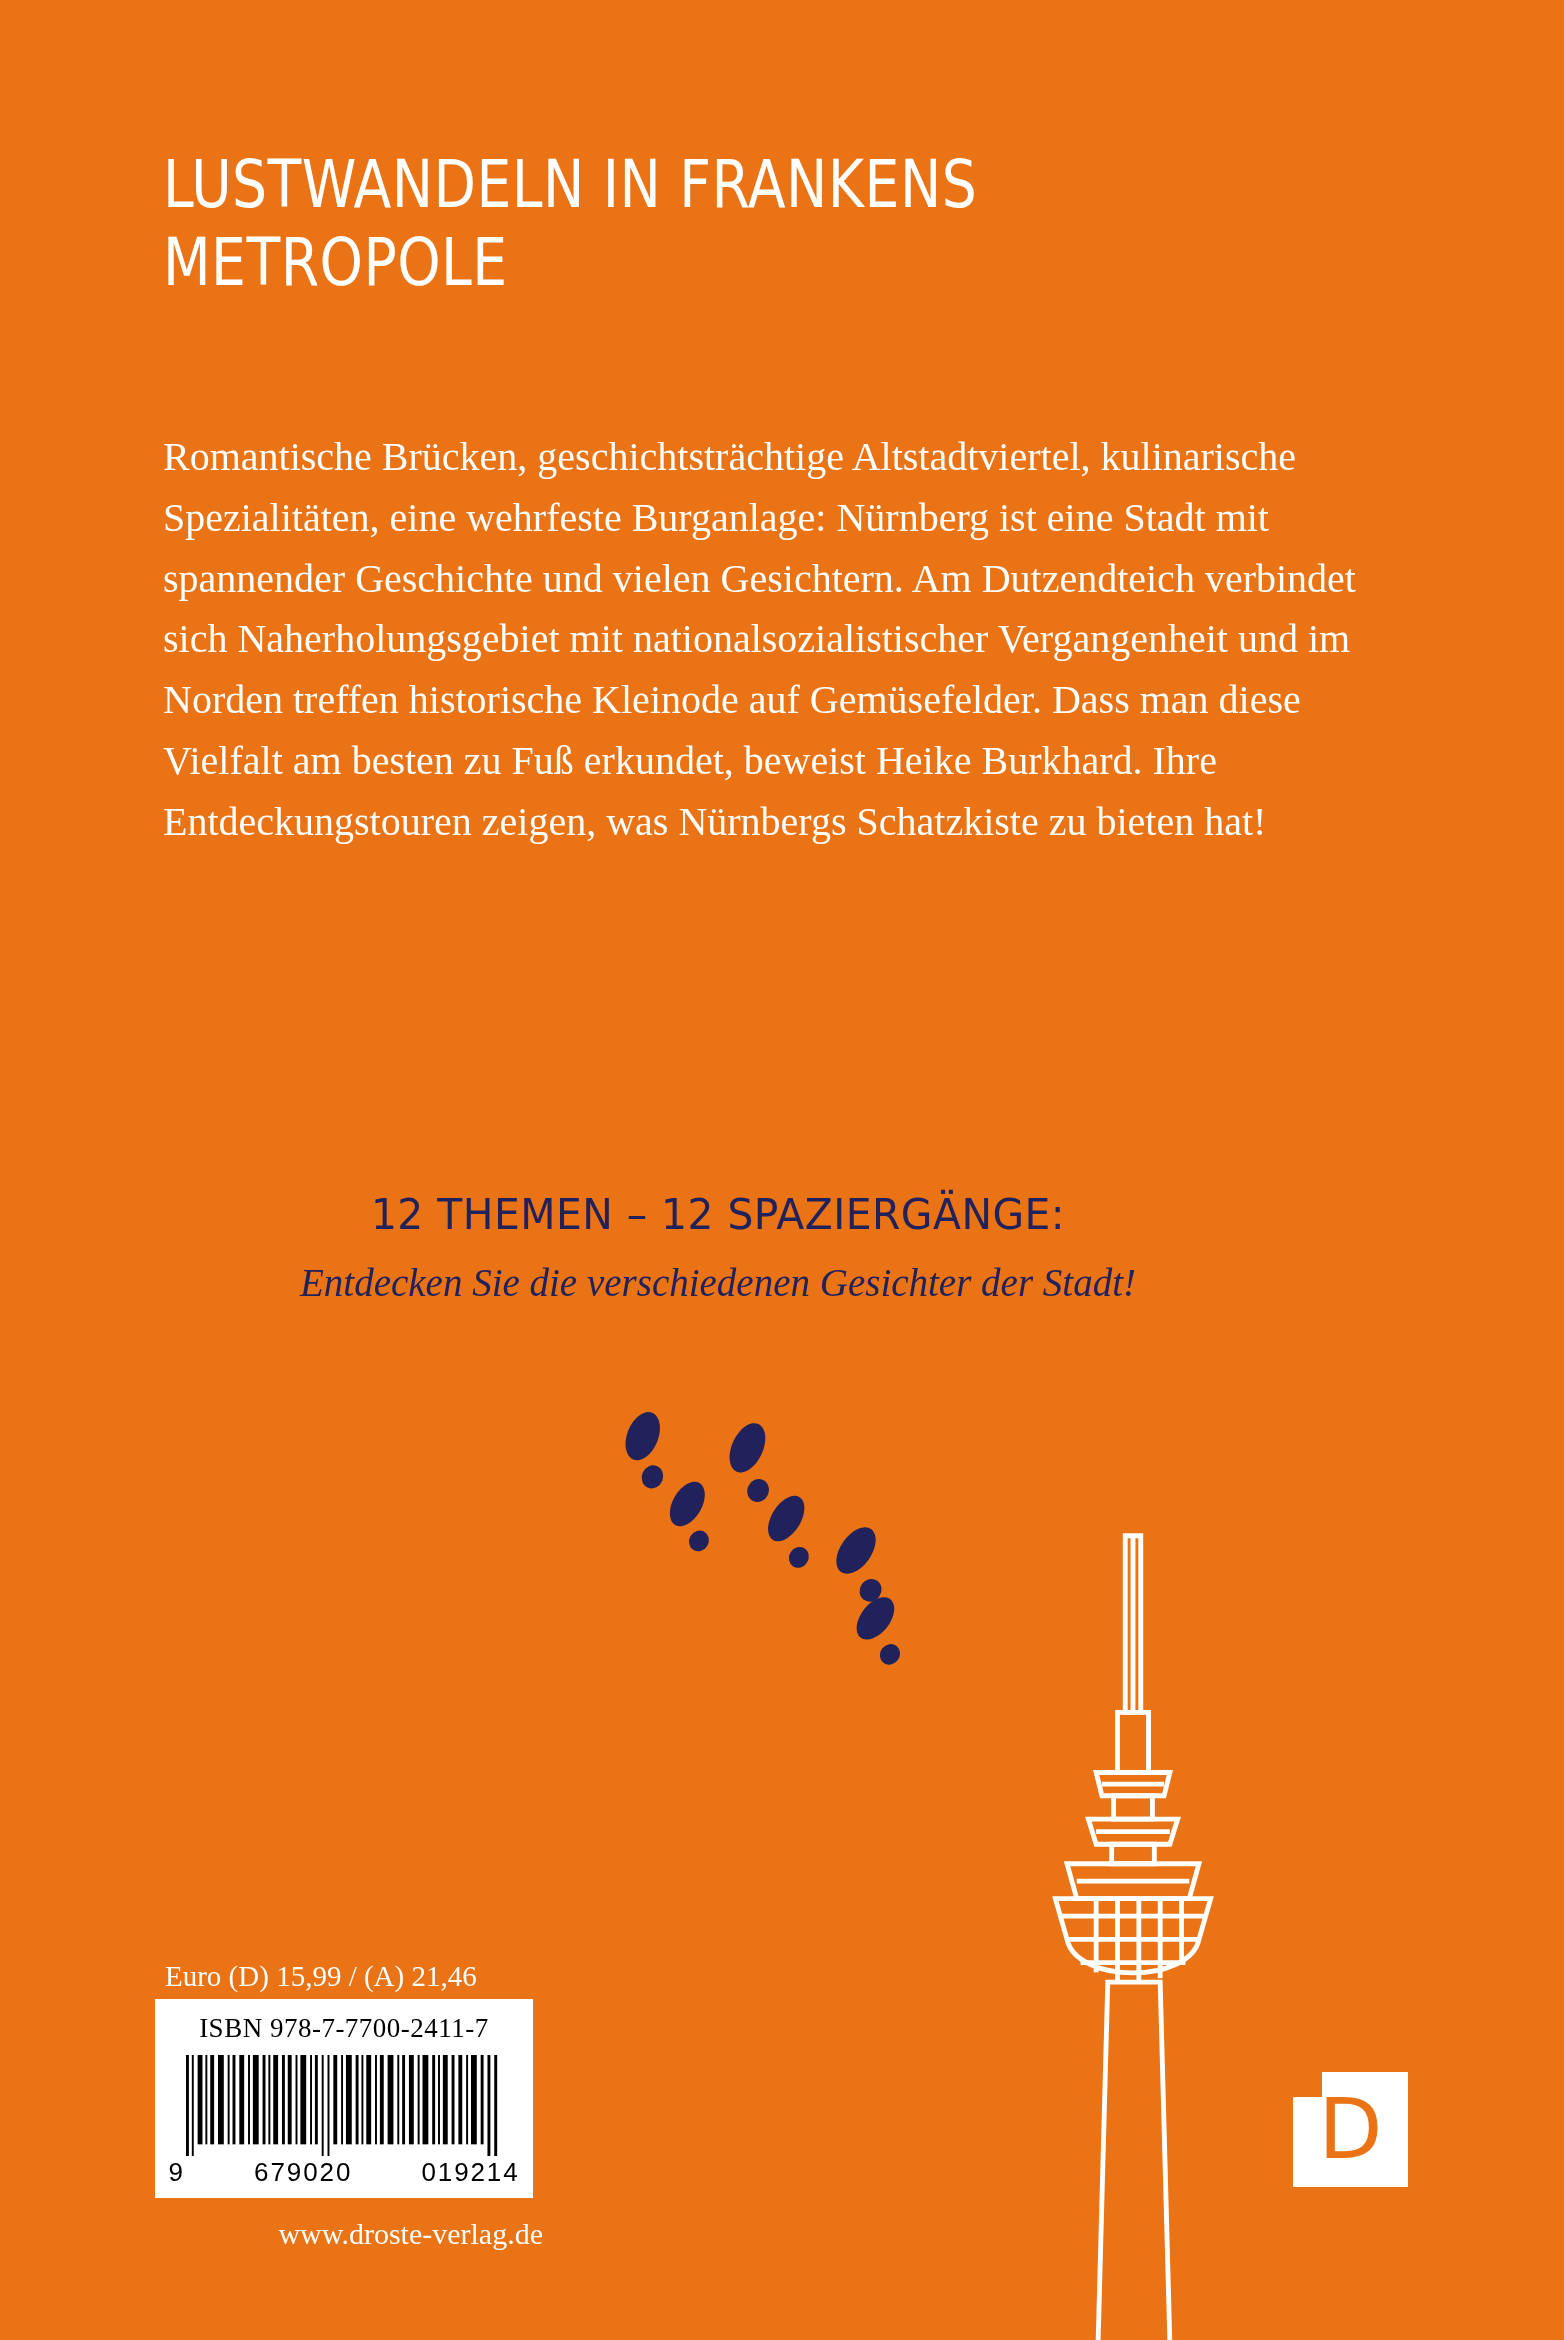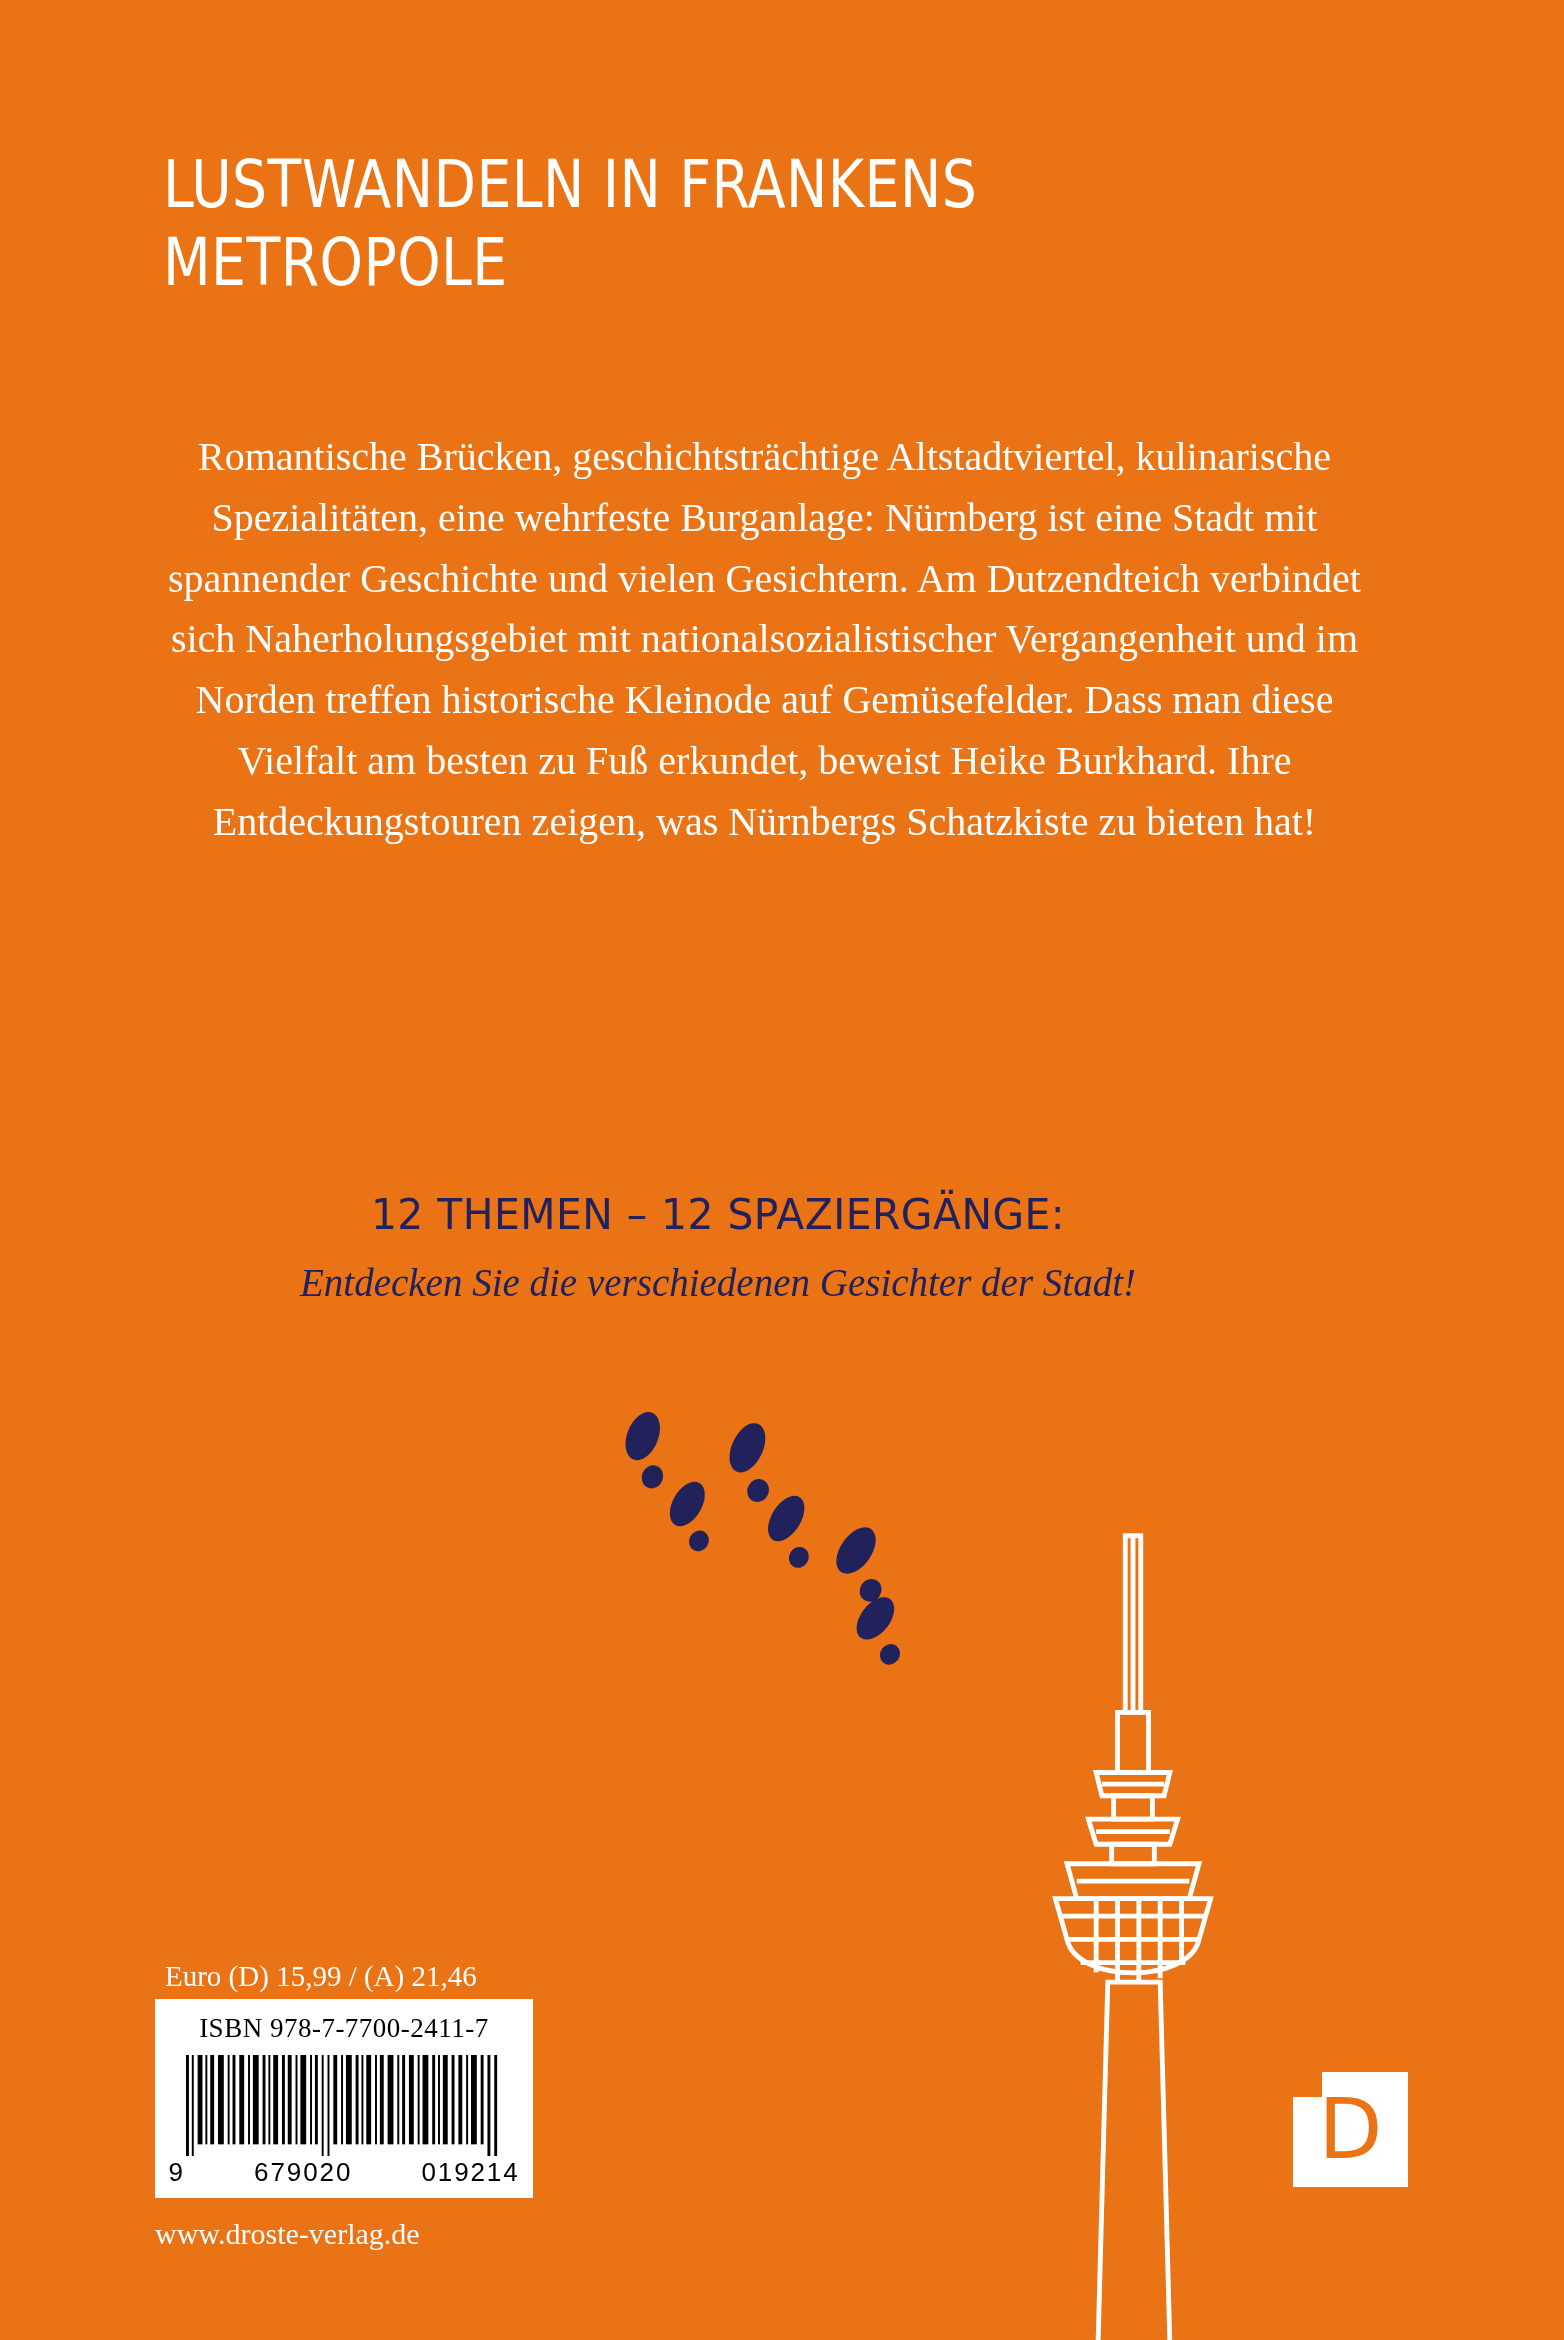--- a/index.html
+++ b/index.html
@@ -42,21 +42,21 @@
   
   .blurb {
     position: absolute;
     left: 163px;
     top: 427px;
     width: 1203px;
     color: #ffffff;
     font-family: "Liberation Serif", serif;
     font-size: 40px;
     line-height: 1.52;
-    text-align: center;
+    text-align: left;
   }
 
   
   .sub-block {
     position: absolute;
     left: 0;
     top: 1189px;
     width: 1436px;
     text-align: center;
   }
@@ -140,21 +140,21 @@
     color: #000000;
     display: flex;
     justify-content: space-between;
     letter-spacing: 1.9px;
   }
   .website {
     position: absolute;
     left: 155px;
     top: 2217px;
     width: 388px;
-    text-align: left;
+    text-align: right;
     color: #ffffff;
     font-family: "Liberation Serif", serif;
     font-size: 30px;
   }
 
   
   .logo {
     position: absolute;
     left: 1293px;
     top: 2072px;

